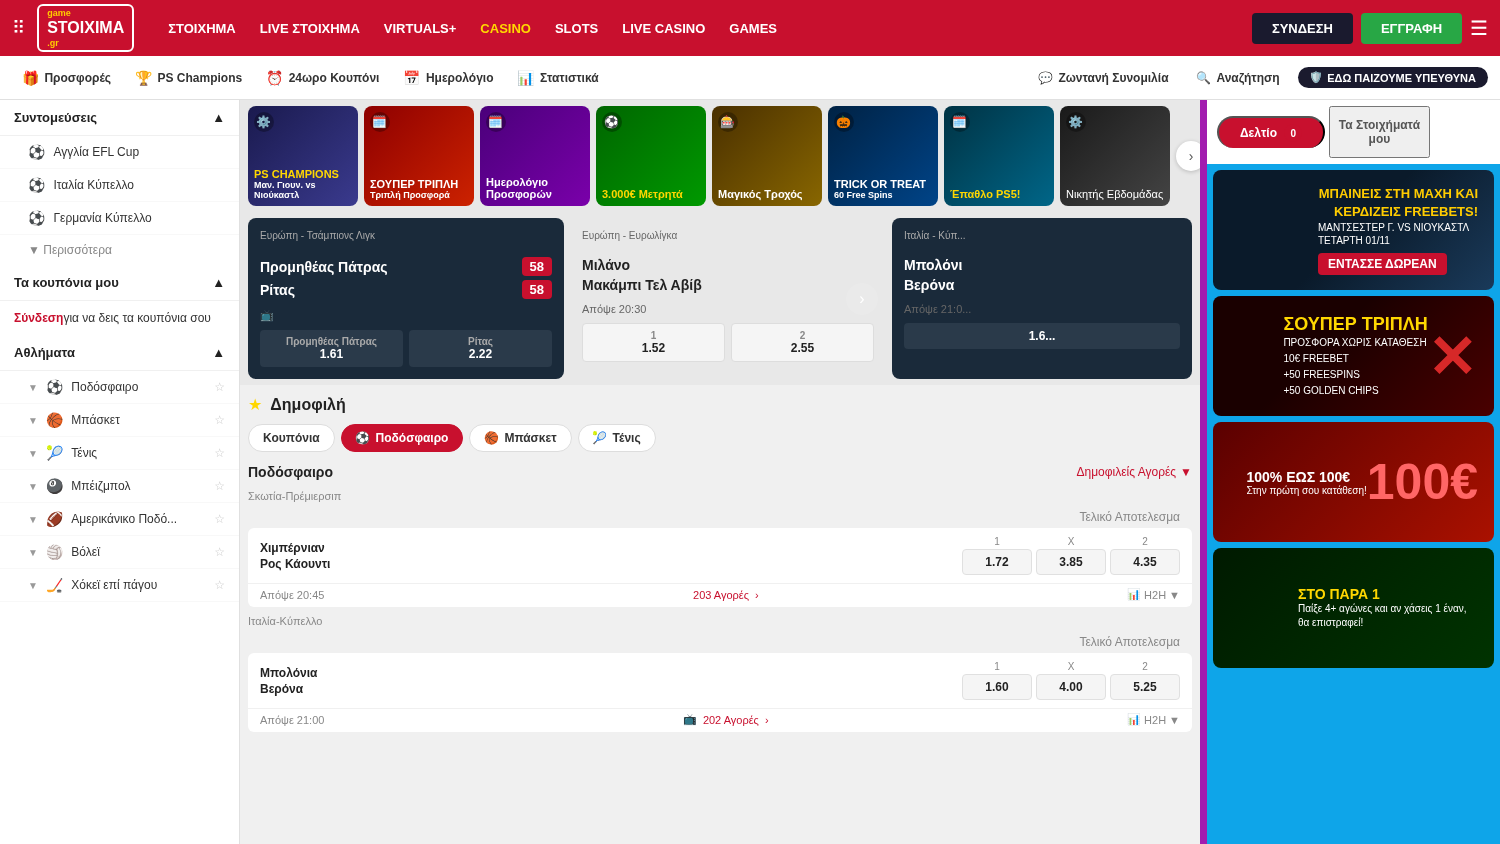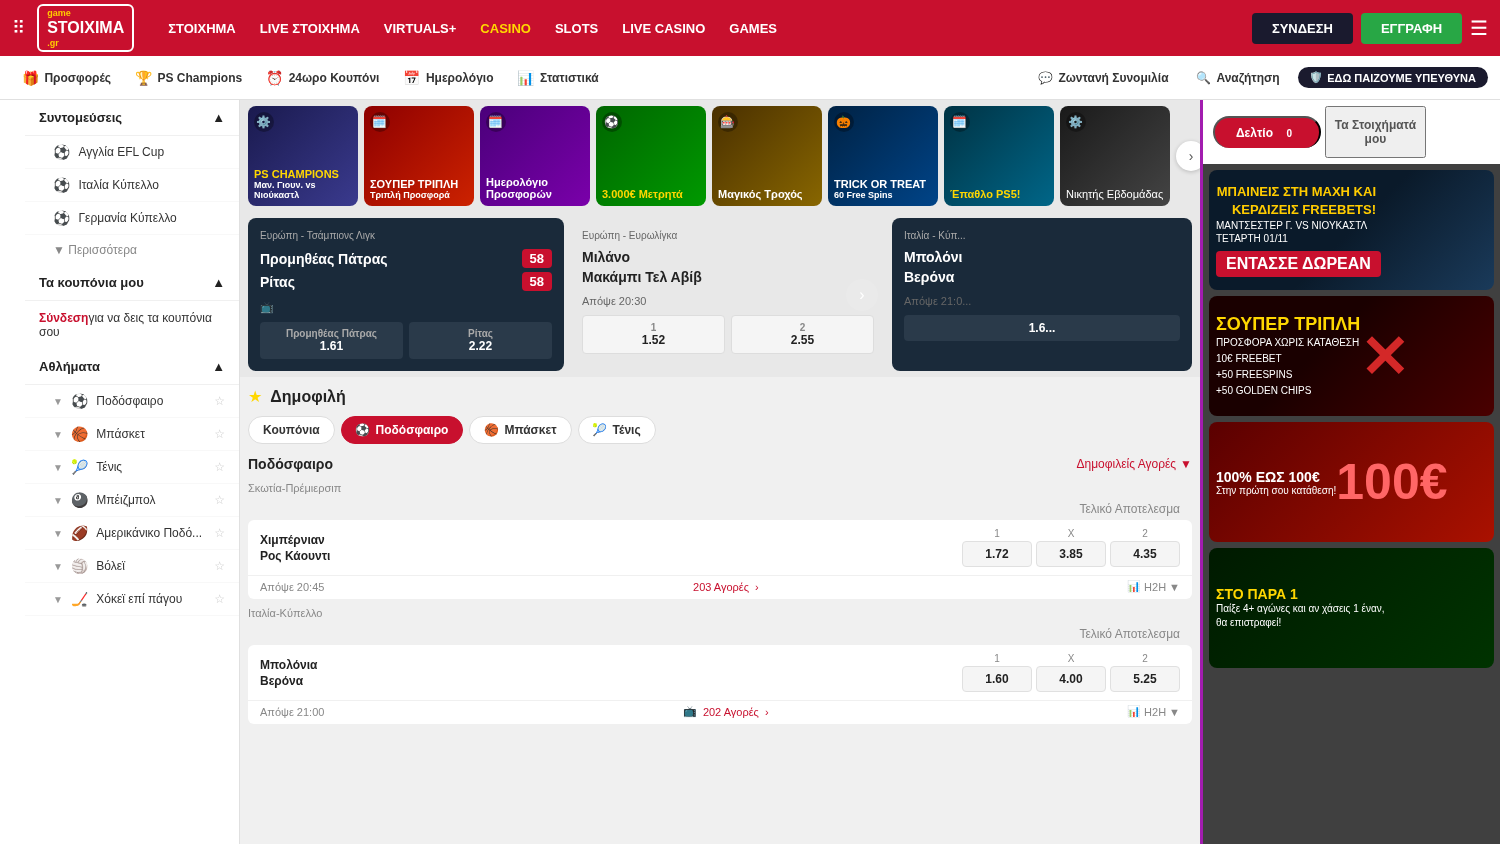--- a/index.html
+++ b/index.html
@@ -121,21 +121,20 @@
       overflow: hidden;
     }
 
     
     .sidebar {
       width: 240px;
       background: white;
       border-right: 1px solid #e0e0e0;
       overflow-y: auto;
       flex-shrink: 0;
-      padding-left: 25px;
     }
     .sidebar-section-header {
       display: flex;
       align-items: center;
       justify-content: space-between;
       padding: 10px 14px;
       font-weight: 700;
       font-size: 13px;
       color: #222;
       cursor: pointer;
@@ -247,21 +246,21 @@
       background: #1a2a3a;
       border-radius: 8px;
       padding: 12px;
       color: white;
       position: relative;
       overflow: hidden;
     }
     .live-card-league {
       font-size: 10px;
       color: #aaa;
-      margin-bottom: 6px;
+      margin-bottom: 14px;
     }
     .live-card-teams { margin-bottom: 8px; }
     .live-card-team {
       display: flex;
       justify-content: space-between;
       align-items: center;
       font-size: 14px;
       font-weight: 700;
       padding: 2px 0;
     }
@@ -456,22 +455,22 @@
     .match-stats {
       display: flex;
       align-items: center;
       gap: 6px;
     }
     .match-h2h { font-size: 11px; color: #888; display: flex; align-items: center; gap: 3px; cursor: pointer; }
 
     
     .right-sidebar {
       width: 300px;
-      background: #404040;
-      border-left: 3px solid #a21caf;
+      background: #0ea5e9;
+      border-left: 7px solid #a21caf;
       overflow-y: auto;
       flex-shrink: 0;
     }
     .betslip-header {
       display: flex;
       gap: 0;
       background: white;
     }
     .betslip-tab {
       flex: 1;
@@ -531,22 +530,22 @@
       overflow: hidden;
       height: 120px;
       cursor: pointer;
       position: relative;
     }
     .promo-banner-inner {
       width: 100%;
       height: 100%;
       display: flex;
       align-items: center;
-      justify-content: flex-start;
-      padding: 7px;
+      justify-content: flex-end;
+      padding: 16px;
     }
     .promo-banner-text {
       color: #ffcc00;
       font-weight: 900;
       font-size: 13px;
       text-align: right;
       line-height: 1.4;
       max-width: 160px;
     }
     .promo-banner-sub {
@@ -982,21 +981,21 @@
         </button>
         <button class="betslip-tab-alt">Τα Στοιχήματά μου</button>
       </div>
     </div>
 
     <div class="promo-banner" style="background: linear-gradient(135deg, #0a1a2a 50%, #1a3a5a);">
       <div class="promo-banner-inner">
         <div>
           <div class="promo-banner-text">ΜΠΑΙΝΕΙΣ ΣΤΗ ΜΑΧΗ ΚΑΙ ΚΕΡΔΙΖΕΙΣ FREEBETS!</div>
           <div class="promo-banner-sub">ΜΑΝΤΣΕΣΤΕΡ Γ. VS ΝΙΟΥΚΑΣΤΛ<br>ΤΕΤΑΡΤΗ 01/11</div>
-          <button style="background:#c8102e;color:white;border:none;padding:4px 10px;border-radius:4px;font-size:16px;font-weight:700;margin-top:6px;cursor:pointer;">ΕΝΤΑΣΣΕ ΔΩΡΕΑΝ</button>
+          <button style="background:#c8102e;color:white;border:none;padding:4px 10px;border-radius:4px;font-size:12px;font-weight:700;margin-top:6px;cursor:pointer;">ΕΝΤΑΣΣΕ ΔΩΡΕΑΝ</button>
         </div>
       </div>
     </div>
 
     <div class="promo-banner" style="background: linear-gradient(135deg, #1a0000 40%, #4a0000);">
       <div class="promo-banner-inner">
         <div style="color:white;">
           <div style="font-size:18px;font-weight:900;color:#ffd700;">ΣΟΥΠΕΡ ΤΡΙΠΛΗ</div>
           <div style="font-size:10px;line-height:1.6;">ΠΡΟΣΦΟΡΑ ΧΩΡΙΣ ΚΑΤΑΘΕΣΗ<br>10€ FREEBET<br>+50 FREESPINS<br>+50 GOLDEN CHIPS</div>
         </div>

